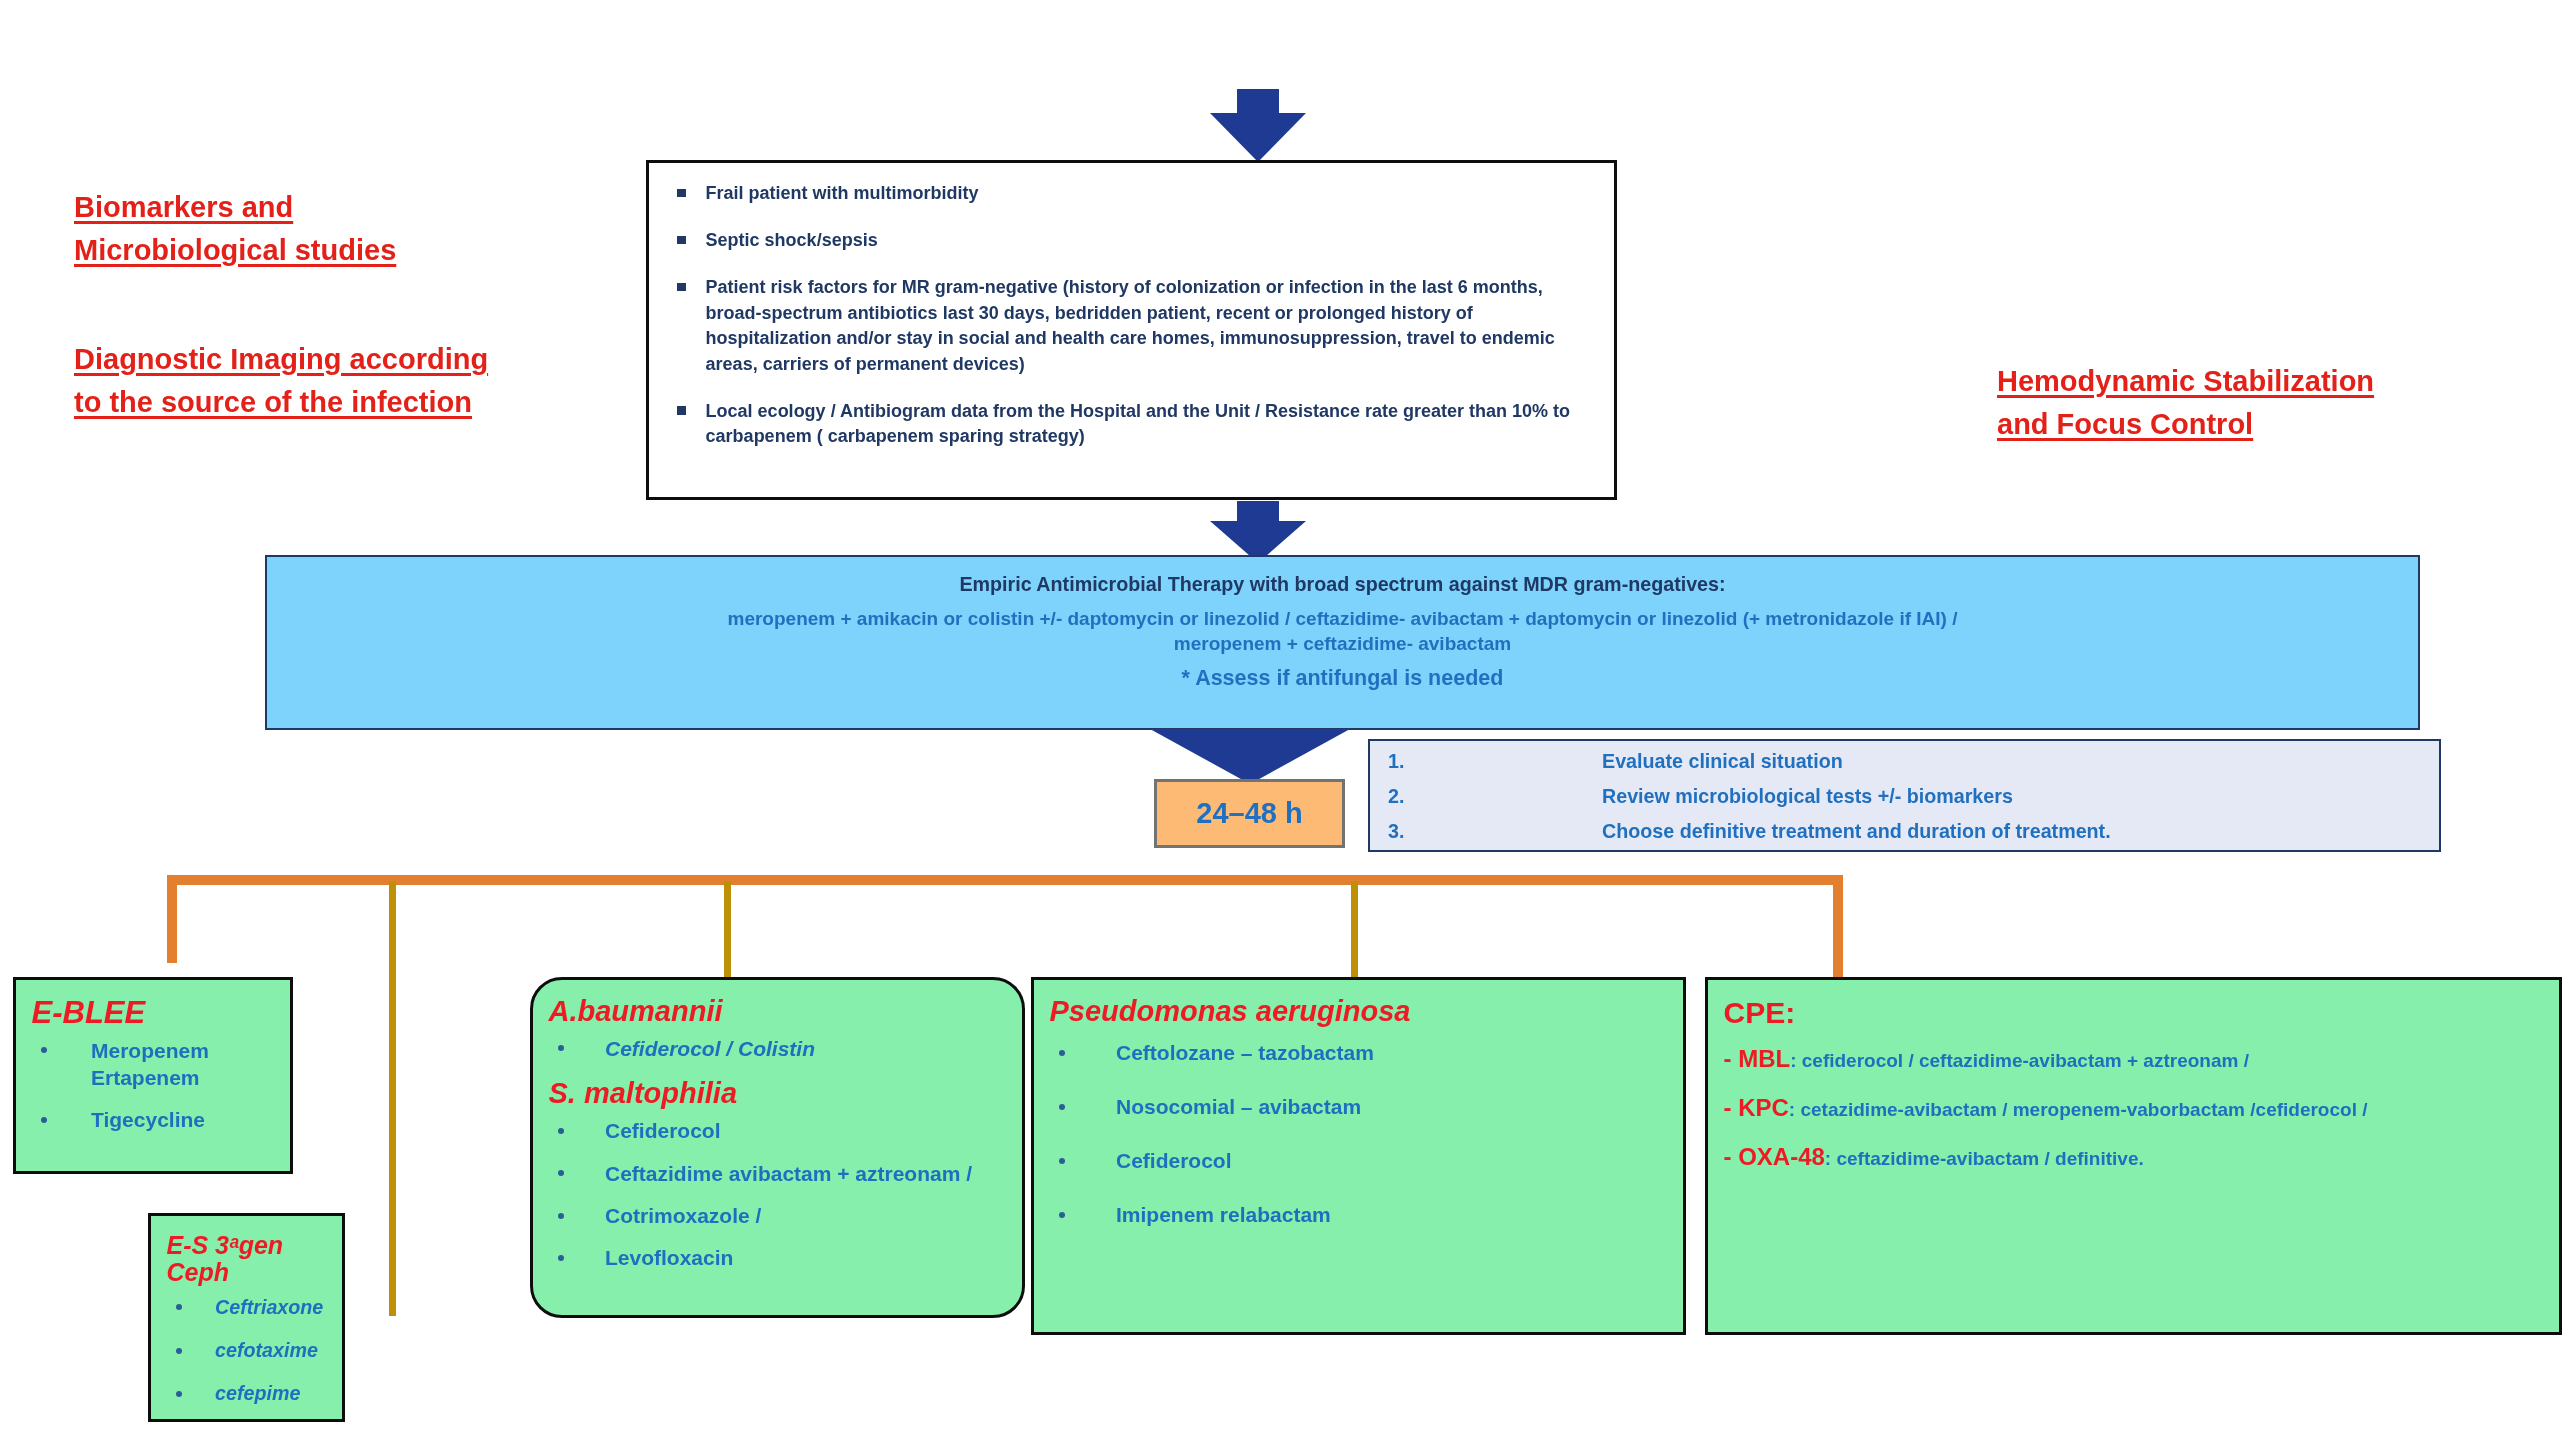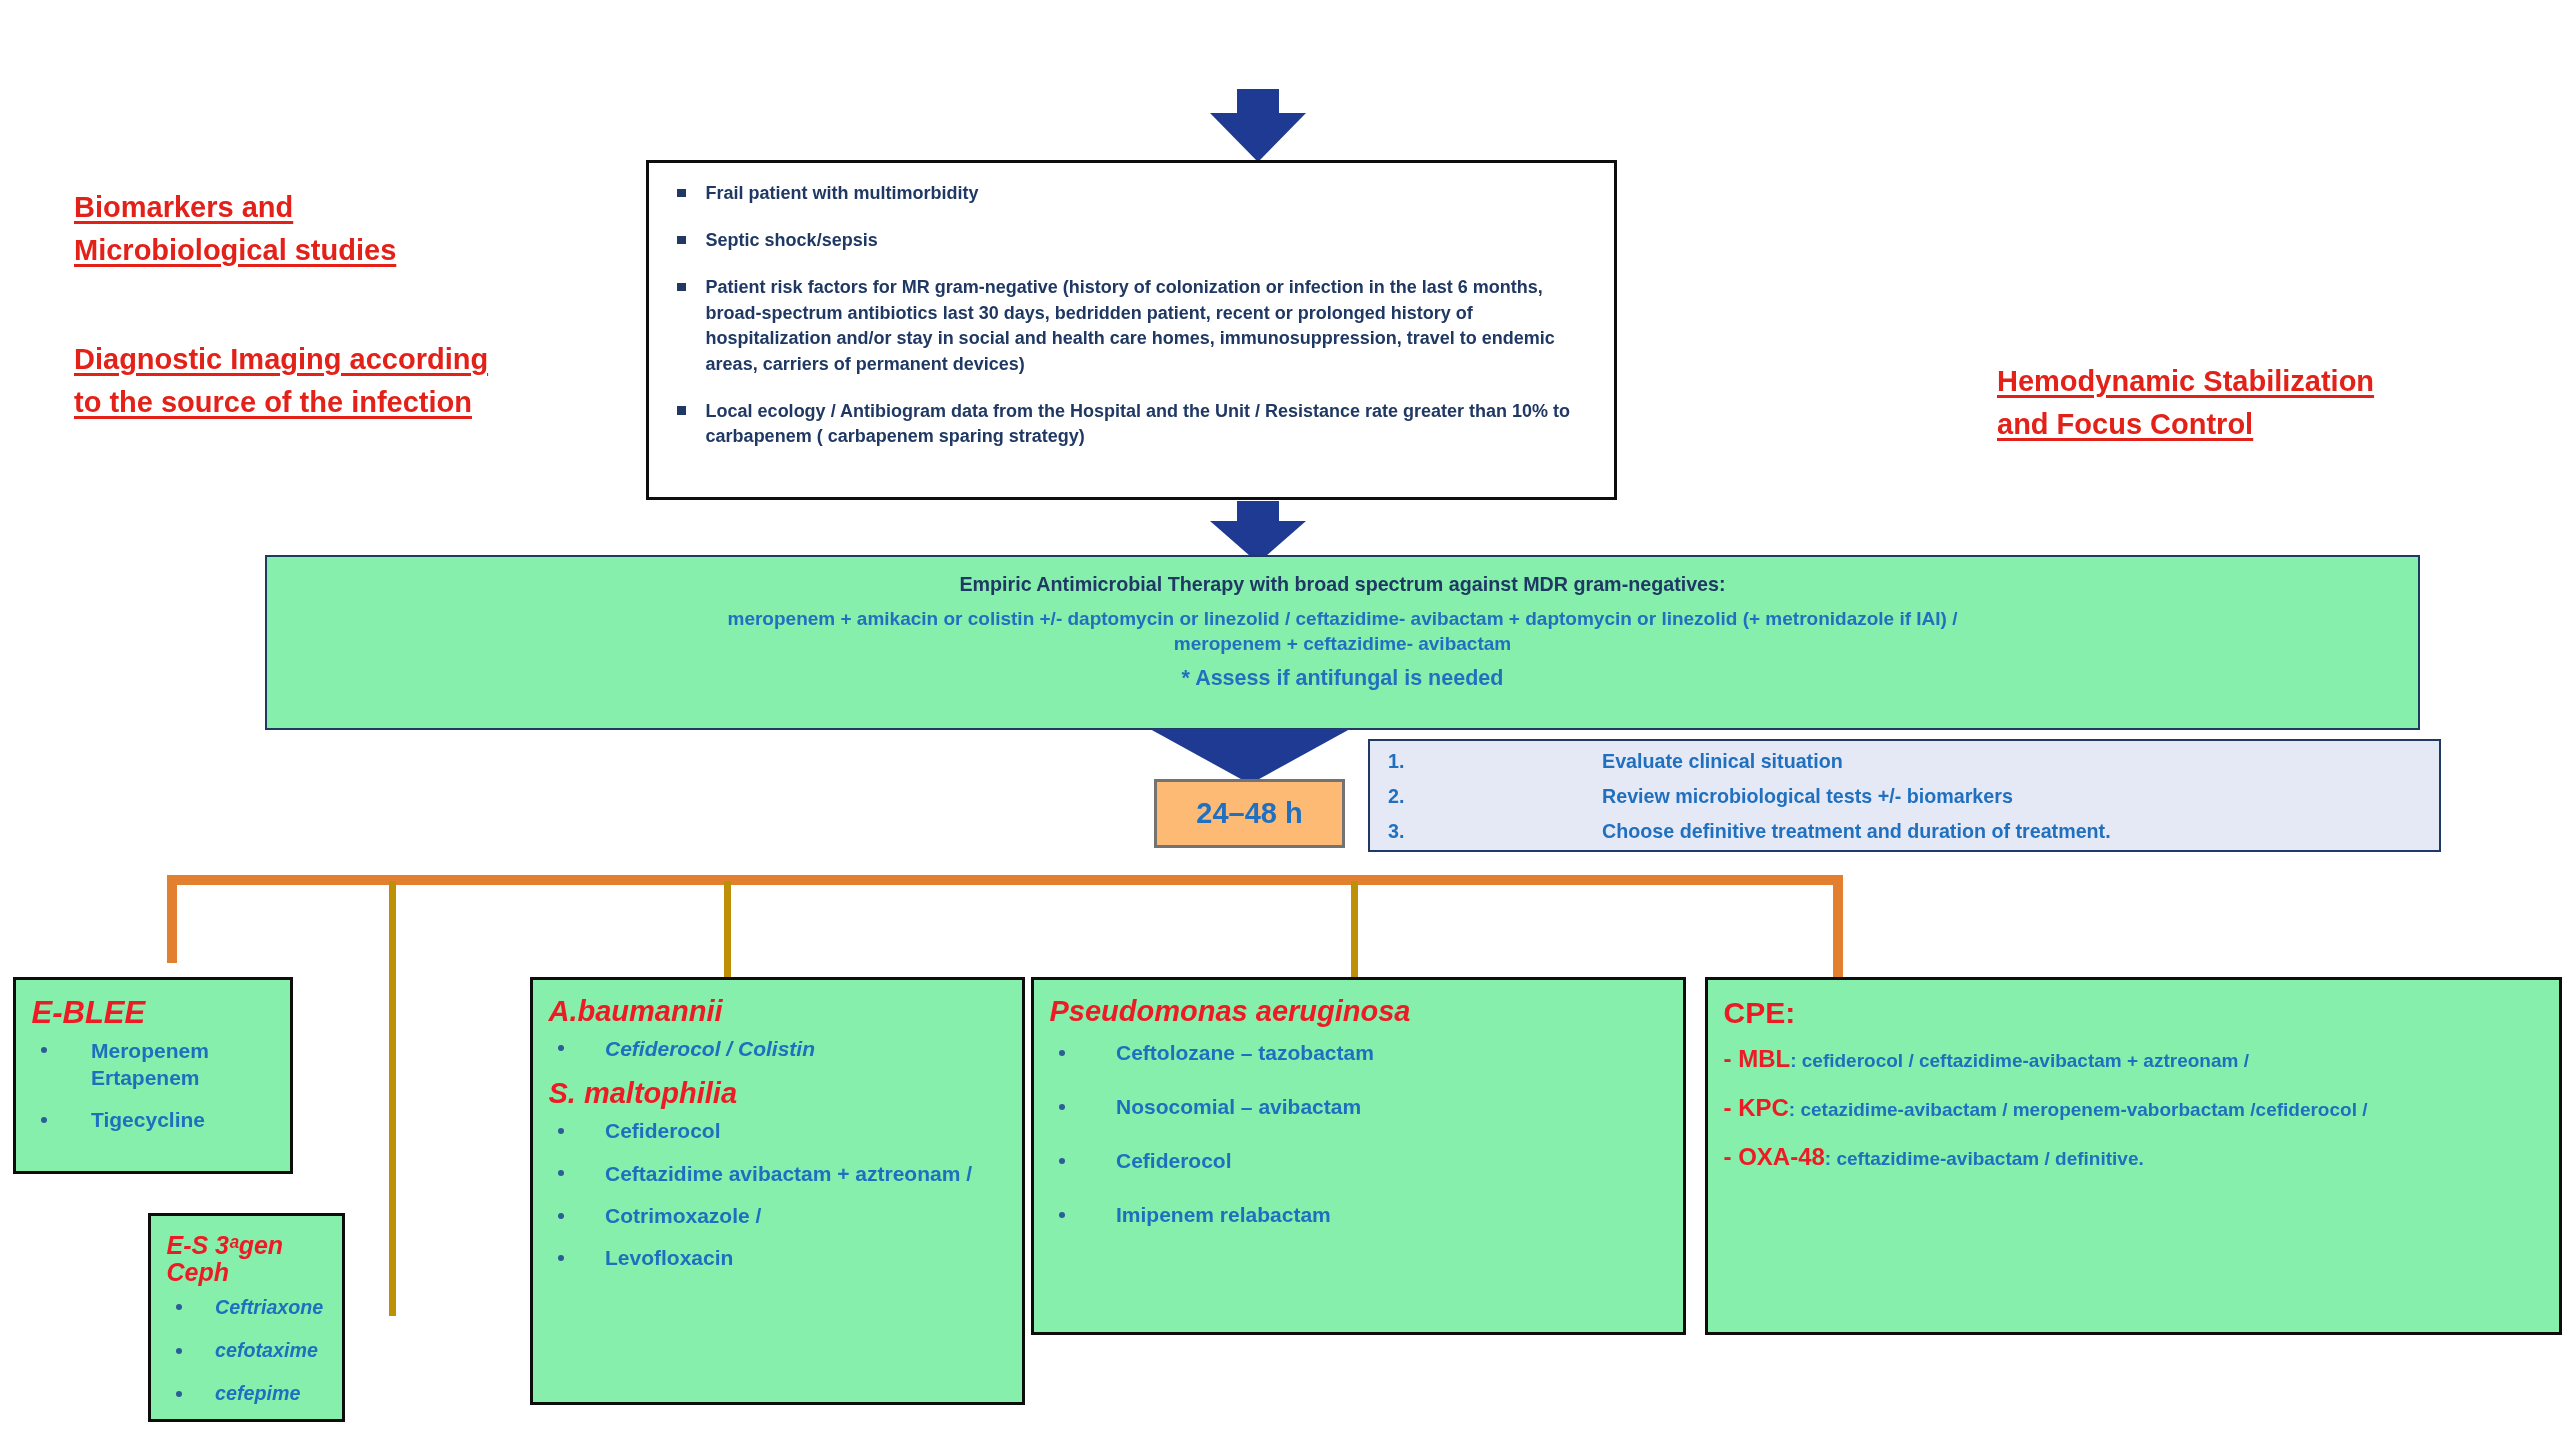--- a/index.html
+++ b/index.html
@@ -86,21 +86,21 @@
   }
   #note-left-1  { left: 74px; top: 186px;  width: 560px; }
   #note-left-2  { left: 74px; top: 338px;  width: 560px; }
   #note-right-1 { left: 1997px; top: 200px; width: 572px; }
   #note-right-2 { left: 1997px; top: 360px; width: 572px; }
 
   
   #empiric-box {
     left: 265px; top: 555px; width: 2155px; height: 175px;
     border: 2.4px solid #1F3864;
-    background: #86efac;
+    background: #7dd3fc;
     padding: 15.5px 24px;
     text-align: center;
   }
   #empiric-box .hdr {
     color: #1F3864;
     font-size: 19.7px;
     font-weight: bold;
     margin-bottom: 10.7px;
   }
   #empiric-box .line {
@@ -193,21 +193,21 @@
 
   #box-eblee { left: 13px;  top: 977px; width: 280px;  height: 197px; }
   #box-eblee .org-title { font-size: 31px; }
   #box-eblee .bullet-row .txt { padding-left: 44px; }
 
   #box-esceph { left: 148px; top: 1213px; width: 197px; height: 209px; }
   #box-esceph .org-title { font-size: 25px; }
   #box-esceph .bullet-row { font-size: 19.7px; margin-bottom: 18px; }
   #box-esceph .bullet-row .txt { padding-left: 33px; }
 
-  #box-abaum { left: 530px; top: 977px; width: 495px; height: 428px; }
+  #box-abaum { left: 530px; top: 977px; width: 495px; height: 341px; border-radius: 32px; }
   #box-abaum .org-title { font-size: 29px; }
   #box-abaum .bullet-row .txt { padding-left: 41px; }
 
   #box-pseudo { left: 1031px; top: 977px; width: 655px; height: 358px; }
   #box-pseudo .org-title { font-size: 29px; margin-bottom: 13px; }
   #box-pseudo .bullet-row { margin-bottom: 27px; }
   #box-pseudo .bullet-row .txt { padding-left: 51px; }
 
   #box-cpe { left: 1705px; top: 977px; width: 857px; height: 358px; }
   #box-cpe .org-title { font-size: 30px; font-style: normal; margin-bottom: 16.7px; }

